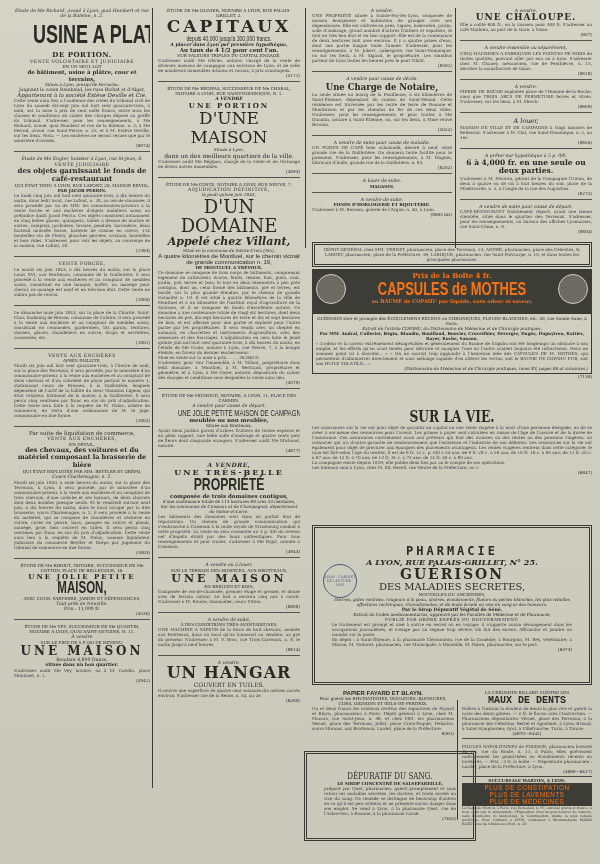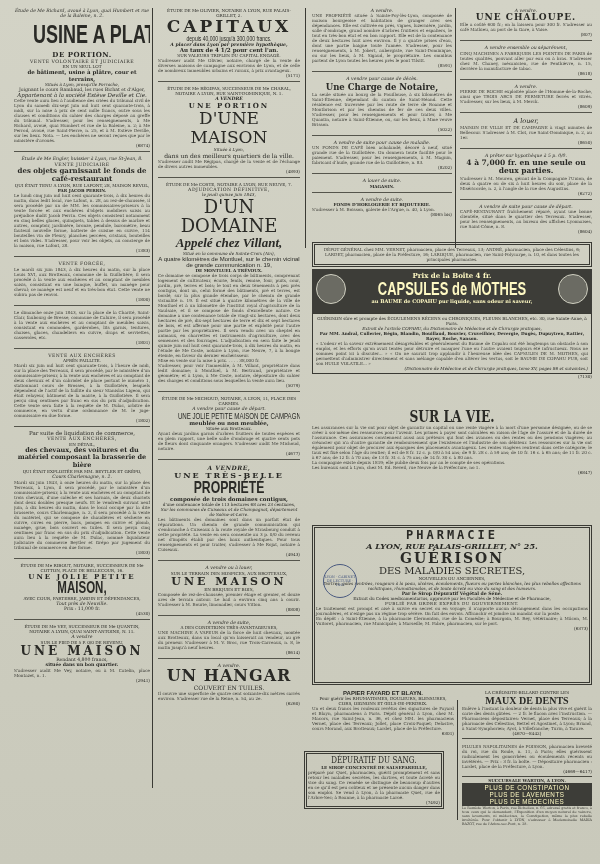--- a/index.html
+++ b/index.html
@@ -15,22 +15,22 @@
   .ad:last-child{border-bottom:none;}
   .tiny{font-size:4.2px;line-height:5px;}
   .small{font-size:4.6px;line-height:5.4px;}
   .body{font-size:4.2px;line-height:5px;text-align:justify;color:#3b3b35;}
   .it{font-style:italic;}
   .caps{letter-spacing:.5px;}
   .b{font-weight:bold;}
   .head-cond{font-family:"Liberation Sans Narrow","Liberation Sans",sans-serif;font-weight:bold;transform:scaleX(.72);transform-origin:center;white-space:nowrap;line-height:1;}
   .head-wide{font-family:"DejaVu Serif",serif;font-weight:bold;letter-spacing:2px;white-space:nowrap;line-height:1;}
   .ref{text-align:right;font-size:4.2px;}
-  .box{border:3px double #3a3a34;padding:1px;margin:3px 0;}
-  .dark-banner{background:#3d3d38;color:#fef9c3;text-align:center;padding:2px;}
+  .box{border:3px double #3a3a34;padding:17px;margin:3px 0;}
+  .dark-banner{background:#3d3d38;color:#f97316;text-align:center;padding:2px;}
   .seal{position:absolute;width:28px;height:28px;border-radius:50%;border:1px solid #cfcfc0;background:#6b6b63;}
   .stamp{position:absolute;width:32px;height:32px;border-radius:50%;border:1.5px solid #4a5a80;color:#4a5a80;font-size:3.5px;display:flex;align-items:center;justify-content:center;text-align:center;}
   .wide{position:absolute;left:312px;width:280px;}
   .rule{height:1px;background:#4a4a42;margin:2px 0;}
 </style>
 </head>
 <body>
 
 <div class="page">
 
@@ -127,21 +127,21 @@
       <div class="tiny it">Située à Lyon,</div>
       <div style="font-size:6px;line-height:7px;">dans un des meilleurs quartiers de la ville.</div>
       <div class="body">S'adresser audit Me Régipas, chargé de la vente et de l'échange de divers autres immeubles.</div>
       <div class="ref">(4893)</div>
     </div>
     <div class="ad">
       <div class="tiny">ÉTUDE DE Me COSTE, NOTAIRE A LYON, RUE NEUVE, 7.</div>
       <div class="small caps">ADJUDICATION DÉFINITIVE,</div>
       <div class="tiny it">le jeudi quinze juin 1843,</div>
       <div style="font-size:18px;line-height:19px;">D'UN DOMAINE</div>
-      <div class="b it" style="font-size:13px;font-family:Liberation Serif, serif;">Appelé chez Villant,</div>
+      <div class="b it" style="font-size:11px;">Appelé chez Villant,</div>
       <div class="tiny it">Situé en la commune de Sainte-Croix (Ain),</div>
       <div class="head-cond" style="font-size:6px;font-weight:normal;white-space:normal;transform:none;">A quatre kilomètres de Montluel, sur le chemin vicinal de grande communication n. 19,</div>
       <div class="tiny b">DE MONTLUEL A TRÉVOUX.</div>
       <div class="body">Ce domaine se compose de trois corps de bâtiments, comprenant logement de cultivateur, écurie, fenils, remise, four, puits, cour, jardin, pré, terres et bois; le tout en deux tènements à peu près contigus, dont un, celui formé des bâtiments, pré et terres, est bordé, sur la plus grande étendue, par le chemin de grande vicinalité n. 19. Il est situé à quatre kilomètres de la ville de Montluel et à un kilomètre de l'institut royal d'agriculture de la Saulsaie, et il se compose de fonds d'excellente nature. Ce domaine a une contenance totale de vingt-six hectares, dont deux hectares de pré, dix-sept hectares de terre et dix et sept hectares de bois, et est affermé pour une partie et exploité pour l'autre partie par les propriétaires. Il sera vendu avec un cheptel en animaux, en charrettes et instruments d'agriculture, avec des semences et des fourrages. L'adjudication en sera faite le jeudi quinze juin mil huit cent quarante-trois, à dix heures du matin, en l'étude de Me Coste, notaire à Lyon, rue Neuve, 7, à la bougie éteinte, en faveur du dernier enchérisseur.</div>
       <div class="body">Mise en vente sur la mise à prix. . . . . 38,000 fr.</div>
       <div class="body">S'adresser, pour voir l'immeuble, à M. Villant, propriétaire dans ledit domaine; à Montluel, à M. Bertrand, propriétaire et géomètre; et à Lyon, à Me Coste, notaire, dépositaire du cahier des charges et conditions sous lesquelles la vente aura lieu.</div>
       <div class="ref">(5079)</div>
     </div>
     <div class="ad">
       <div class="tiny">ÉTUDE DE Me MICHOUD, NOTAIRE, A LYON, 11, PLACE DES CARMES.</div>
@@ -231,21 +231,21 @@
       <div class="body">PIERRE DE ROCHE exploitée place de l'Homme-de-la-Roche, ainsi que TROIS ARCS DE FERMETURE ferrés et vitrés. S'adresser, sur les lieux, à M. Merck.</div>
       <div class="ref">(8609)</div>
     </div>
     <div class="ad">
       <div class="it" style="font-size:6.5px;">A louer,</div>
       <div class="body">MAISON DE VILLE ET DE CAMPAGNE à vingt minutes de Bellecour. S'adresser à M. Clot, rue Saint-Dominique, n. 2, au 1er.</div>
       <div class="ref">(8650)</div>
     </div>
     <div class="ad">
       <div class="small it">A prêter sur hypothèque à 5 p. 0/0.</div>
-      <div class="b" style="font-size:7.5px;line-height:8.5px;">4 à 7,000 fr. en une seule ou deux parties.</div>
+      <div class="b" style="font-size:7.5px;line-height:8.5px;">6 à 4,000 fr. en une seule ou deux parties.</div>
       <div class="body">S'adresser à M. Mouren, gérant de la Compagnie l'Union, de deux à quatre ou de six à huit heures du soir, place de la Miséricorde, n. 2, à l'angle de la rue des Augustins.</div>
       <div class="ref">(6272)</div>
     </div>
     <div class="ad">
       <div class="small it">A vendre de suite pour cause de départ.</div>
       <div class="body">CAFÉ-RESTAURANT fraîchement réparé, ayant une bonne clientèle, situé dans le quartier des Terreaux. S'adresser, pour les renseignements, au bureau des affiches Lyonnaises, rue Saint-Côme, n. 8.</div>
       <div class="ref">(8604)</div>
     </div>
   </div>
 
@@ -305,21 +305,21 @@
 
   <div class="box" style="position:absolute;left:304px;top:748px;width:132px;text-align:center;">
     <div class="head-cond" style="font-size:10px;font-weight:normal;font-family:'DejaVu Serif',serif;">DÉPURATIF DU SANG.</div>
     <div class="tiny b">LE SIROP CONCENTRÉ DE SALSEPAREILLE,</div>
     <div class="body">préparé par Quet, pharmacien, guérit promptement et sans retour les maladies secrètes, les dartres, et toute âcreté ou vice du sang. Ce remède se distingue de beaucoup d'autres en ce qu'il est peu coûteux et ne présente aucun danger dans son emploi. Se vend à Lyon, à la pharmacie Quet, rue de l'Arbre-Sec; à Roanne, à la pharmacie Laroë.</div>
     <div class="ref">(7492)</div>
   </div>
 
   <div style="position:absolute;left:462px;top:690px;width:130px;text-align:center;">
     <div class="tiny">LA CRÉOSOTE-BILLARD CONTRE LES</div>
-    <div style="font-family:Liberation Serif, serif;font-weight:bold;font-size:10px;">MAUX DE DENTS</div>
+    <div style="font-family:Liberation Mono, monospace;font-weight:bold;font-size:10px;">MAUX DE DENTS</div>
     <div class="body">Enlève à l'instant la douleur de dents la plus vive et guérit la carie des dents gâtées. — 2 fr. le flacon avec l'instruction. — Pharmaciens dépositaires: Vernet, place des Terreaux; à la pharmacie des Célestins, Bettel et Agostinet, à Lyon; Briand, à Saint-Symphorien; Ayot, à Villefranche; Turin, à Tarare.</div>
     <div class="ref" style="text-align:center;">(4670—8442)</div>
     <div class="rule"></div>
   </div>
 
   <div style="position:absolute;left:462px;top:744px;width:130px;">
     <div class="body">PILULES NAPOLITAINES de POISSON, pharmacien breveté du roi, rue du Roule, n. 11, à Paris; elles guérissent radicalement les gonorrhées ou écoulements récents ou invétérés. — Prix : 3 fr. la boîte. — Dépositaire pharmacien : Lardet, place de la Préfecture, à Lyon.</div>
     <div class="ref">(4669—6417)</div>
     <div class="rule"></div>
   </div>

